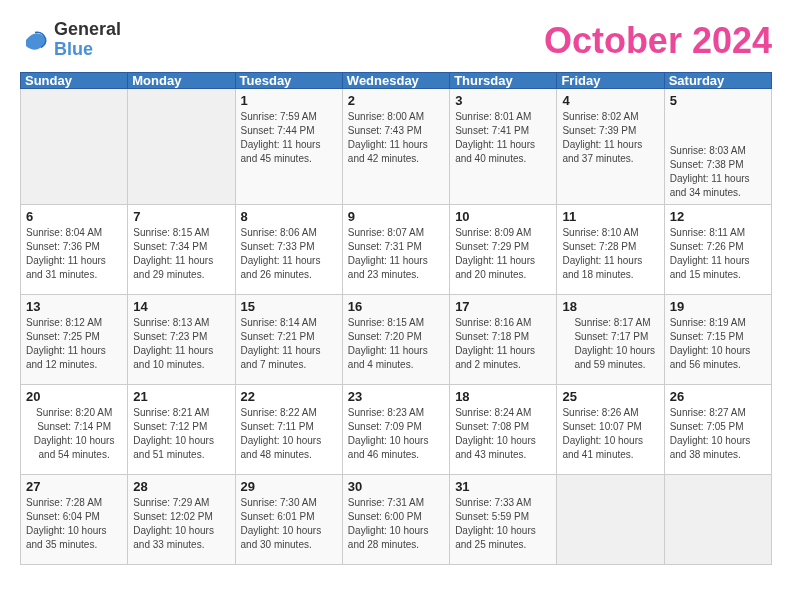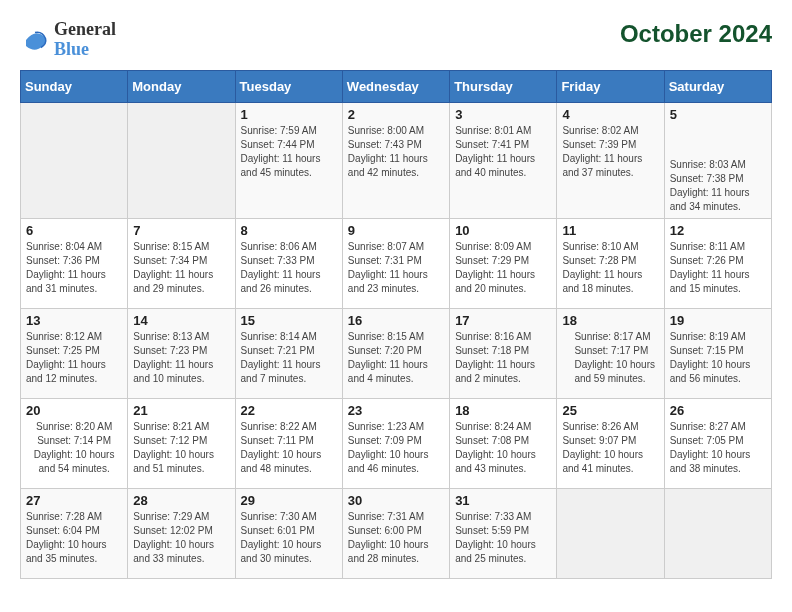--- a/index.html
+++ b/index.html
@@ -19,52 +19,51 @@
     .logo {
       display: flex;
       align-items: center;
       gap: 4px;
     }
     .logo-text {
       font-size: 18px;
       font-weight: bold;
       color: #333;
       line-height: 1.1;
-      font-family: Liberation Serif, serif;
     }
     .logo-text span {
       color: #4a90d9;
     }
     .logo-icon {
       width: 30px;
       height: 30px;
     }
     .title-block {
       text-align: right;
     }
     .month-title {
-      font-size: 24px;
+      font-size: 36px;
       font-weight: bold;
-      color: #14532d;
+      color: #ec4899;
     }
     .location-title {
       font-size: 16px;
       color: #555;
     }
     .calendar {
       width: 100%;
       border-collapse: collapse;
       table-layout: fixed;
     }
     .calendar thead th {
       background: #3a7abf;
       color: #fff;
       font-size: 13px;
       font-weight: bold;
-      padding: 8px 4px;
+      padding: 0 4px;
       text-align: left;
       border: 1px solid #2a5a9f;
     }
     .calendar tbody td {
       border: 1px solid #ccc;
       vertical-align: top;
       padding: 4px 5px;
       font-size: 10.5px;
       color: #333;
       height: 90px;
@@ -255,34 +254,34 @@
 Daylight: 10 hours and 51 minutes.</div>
         </td>
         <td>
           <div class="day-number">22</div>
           <div class="day-info" style="white-space: pre-line;">Sunrise: 8:22 AM
 Sunset: 7:11 PM
 Daylight: 10 hours and 48 minutes.</div>
         </td>
         <td>
           <div class="day-number">23</div>
-          <div class="day-info" style="white-space: pre-line;">Sunrise: 1:23 AM
+          <div class="day-info" style="white-space: pre-line;">Sunrise: 8:23 AM
 Sunset: 7:09 PM
 Daylight: 10 hours and 46 minutes.</div>
         </td>
         <td>
           <div class="day-number">18</div>
           <div class="day-info" style="white-space: pre-line;">Sunrise: 8:24 AM
 Sunset: 7:08 PM
 Daylight: 10 hours and 43 minutes.</div>
         </td>
         <td>
           <div class="day-number">25</div>
           <div class="day-info" style="white-space: pre-line;">Sunrise: 8:26 AM
-Sunset: 9:07 PM
+Sunset: 10:07 PM
 Daylight: 10 hours and 41 minutes.</div>
         </td>
         <td>
           <div class="day-number">26</div>
           <div class="day-info" style="white-space: pre-line;">Sunrise: 8:27 AM
 Sunset: 7:05 PM
 Daylight: 10 hours and 38 minutes.</div>
         </td>
       </tr>
       <tr>

